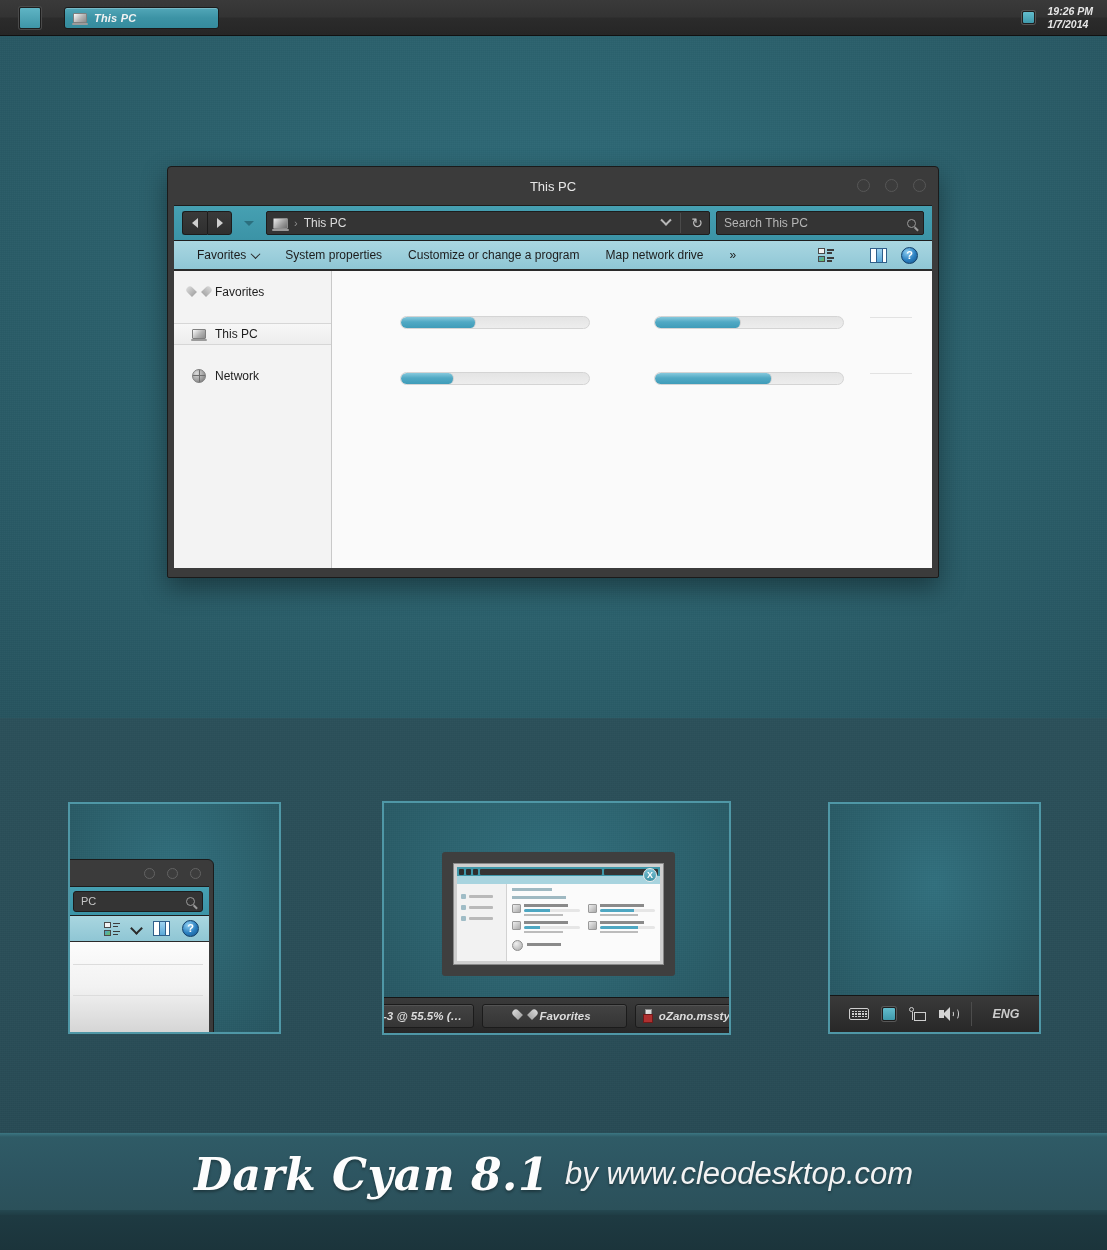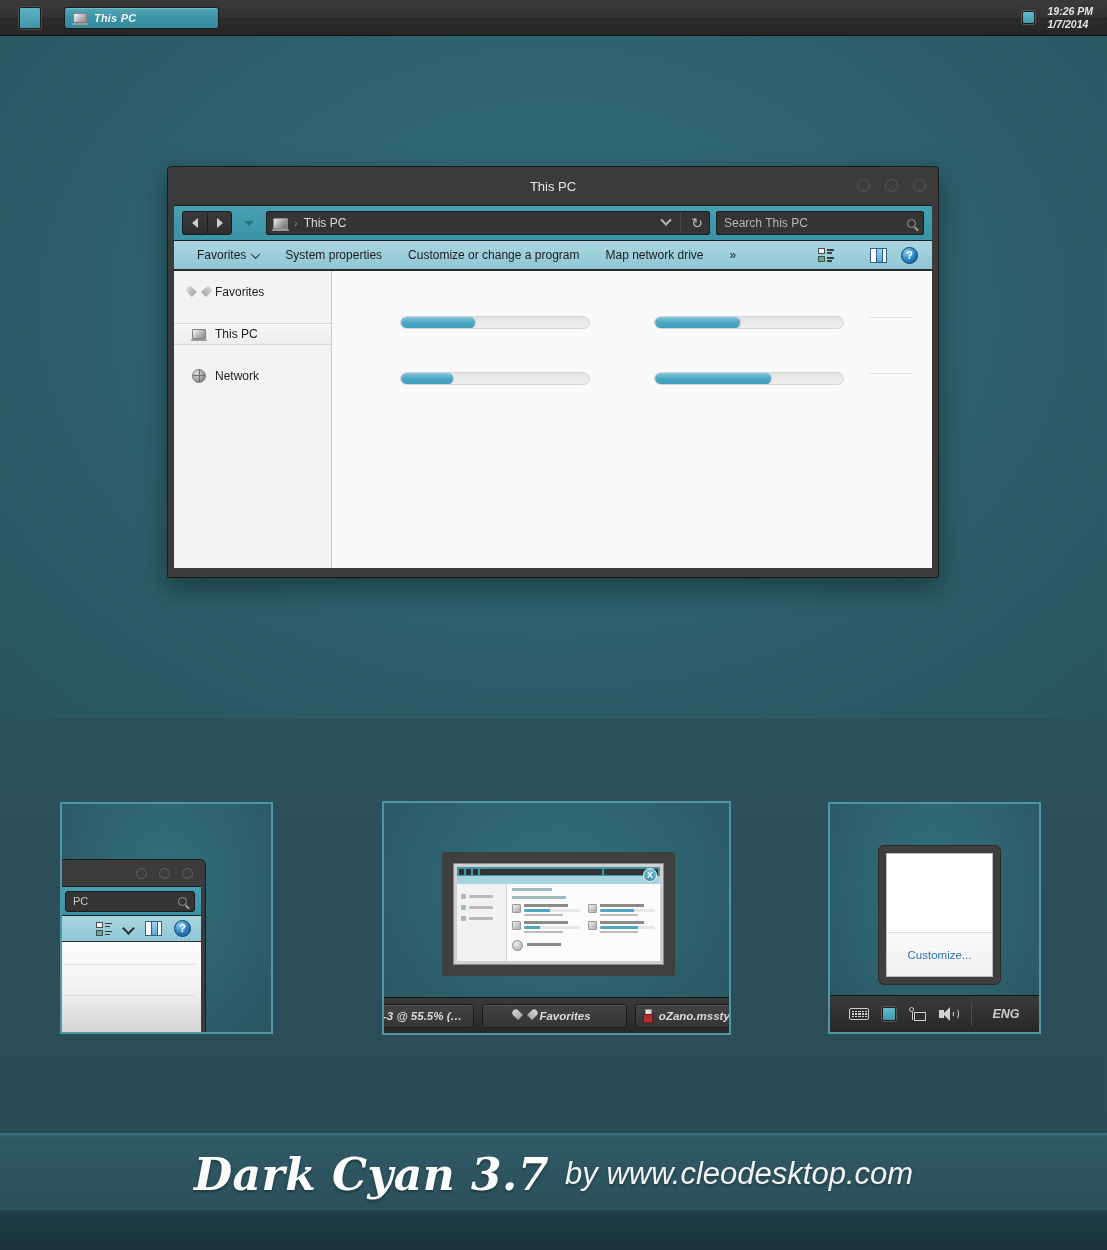--- a/index.html
+++ b/index.html
@@ -230,21 +230,21 @@
 
   
   .panel {
     position: absolute;
     border: 2px solid #4f97a6;
     background: #2e6672;
     overflow: hidden;
   }
   .panel-bg { position: absolute; inset: 0;
     background: radial-gradient(ellipse at 50% 35%, #31707e 0%, #2b606c 60%, #275560 100%); }
-  #panel1 { left: 60px; top: 802px; width: 213px; height: 232px; }
+  #panel1 { left: 68px; top: 802px; width: 213px; height: 232px; }
   #panel2 { left: 382px; top: 801px; width: 349px; height: 234px; }
   #panel3 { left: 828px; top: 802px; width: 213px; height: 232px; }
 
   
   .p1-win {
     position: absolute; left: -8px; top: 55px; width: 152px; height: 185px;
     background: #3b3b3b; border: 1px solid #1b1b1b; border-radius: 6px 6px 0 0;
     padding: 0 4px;
   }
   .p1-title { height: 26px; position: relative; }
@@ -629,28 +629,20 @@
       </div>
       <div class="p2-task p2-t3">
         <span class="ic-msstyles"></span>
         <span>oZano.msstyl</span>
       </div>
     </div>
   </div>
 
   <div class="panel" id="panel3">
     <div class="panel-bg"></div>
-    <div class="p3-win">
-      <div class="p3-inner">
-        <div class="p3-blank"></div>
-        <div class="p3-foot">
-          <span>Customize...</span>
-        </div>
-      </div>
-    </div>
     <div class="p3-tray">
       <span class="ic-kbd">
         <i></i>
           <i></i>
           <i></i>
           <i></i>
           <i></i>
           <i></i>
           <i></i>
           <i></i>
@@ -673,18 +665,18 @@
           <i class="cone"></i>
           <i class="w1"></i>
           <i class="w2"></i>
       </span>
       <span class="p3-traysep"></span>
       <span class="p3-lang">ENG</span>
     </div>
   </div>
 
   <div class="banner">
-    <span class="bn-title">Dark Cyan 3.7</span>
+    <span class="bn-title">Dark Cyan 8.1</span>
     <span class="bn-by">by www.cleodesktop.com</span>
   </div>
   <div class="banner-bottom"></div>
 
 </div>
 
 </body></html>

